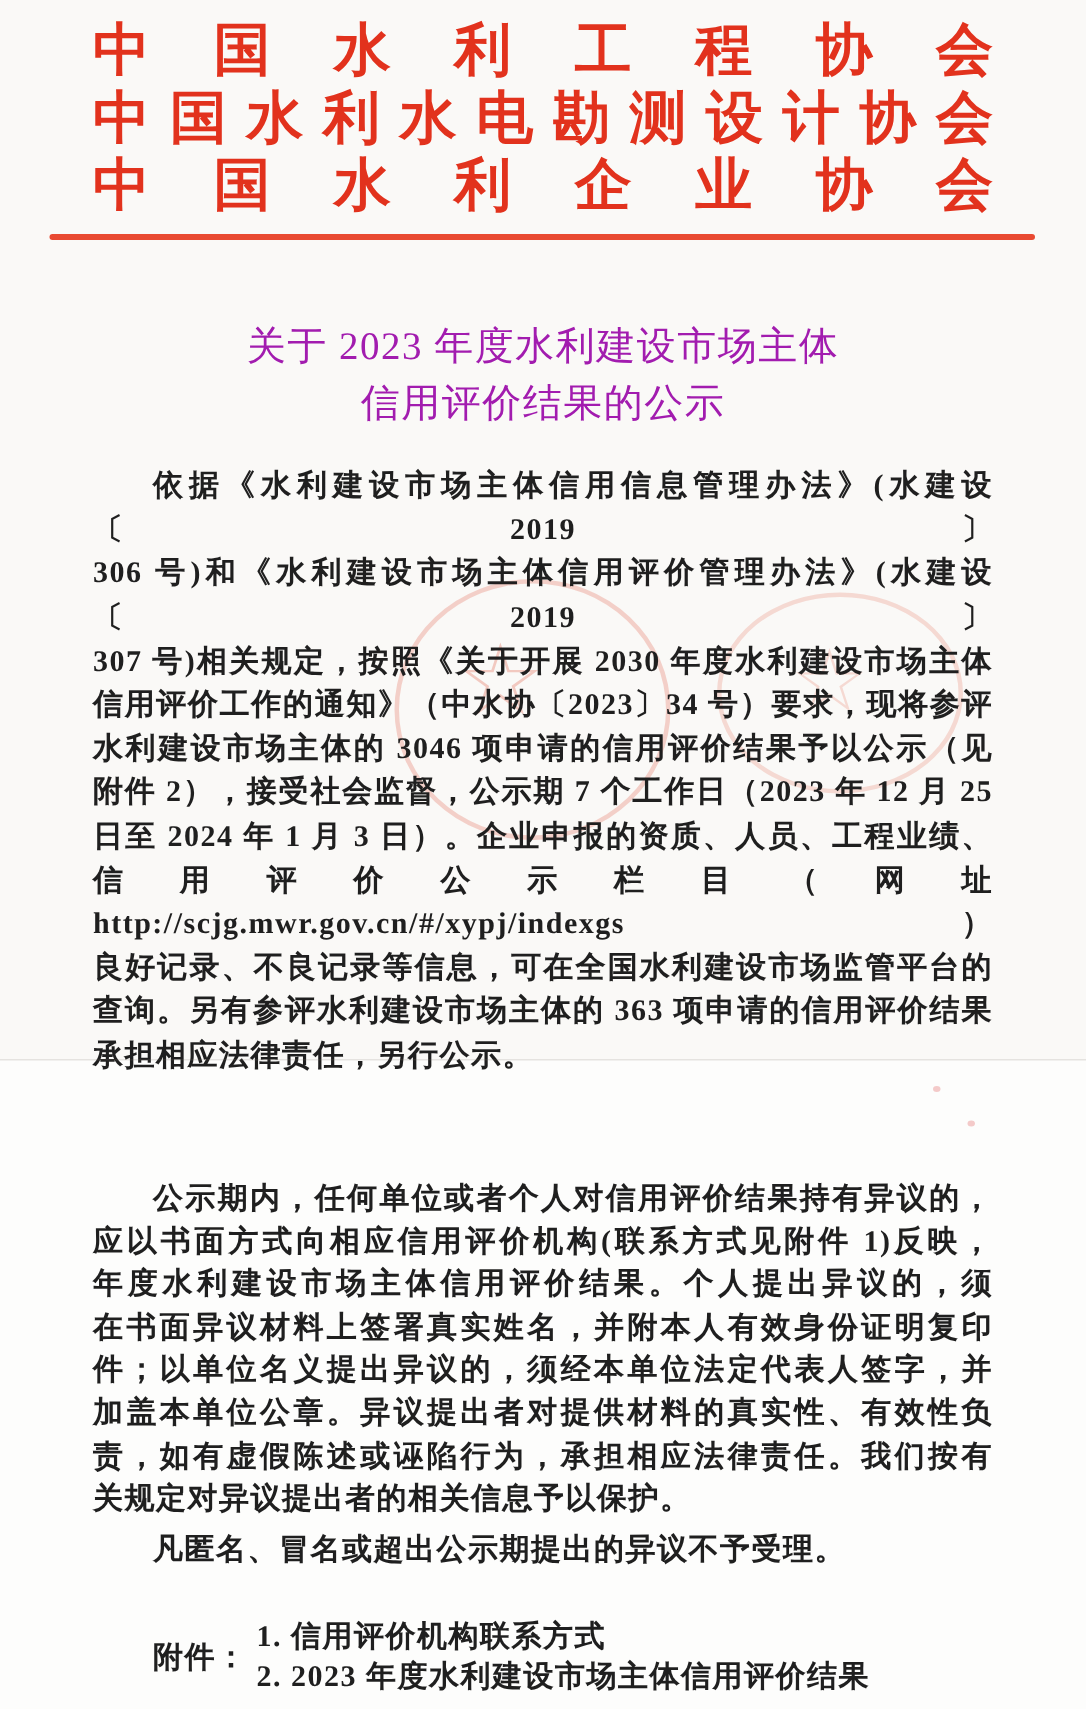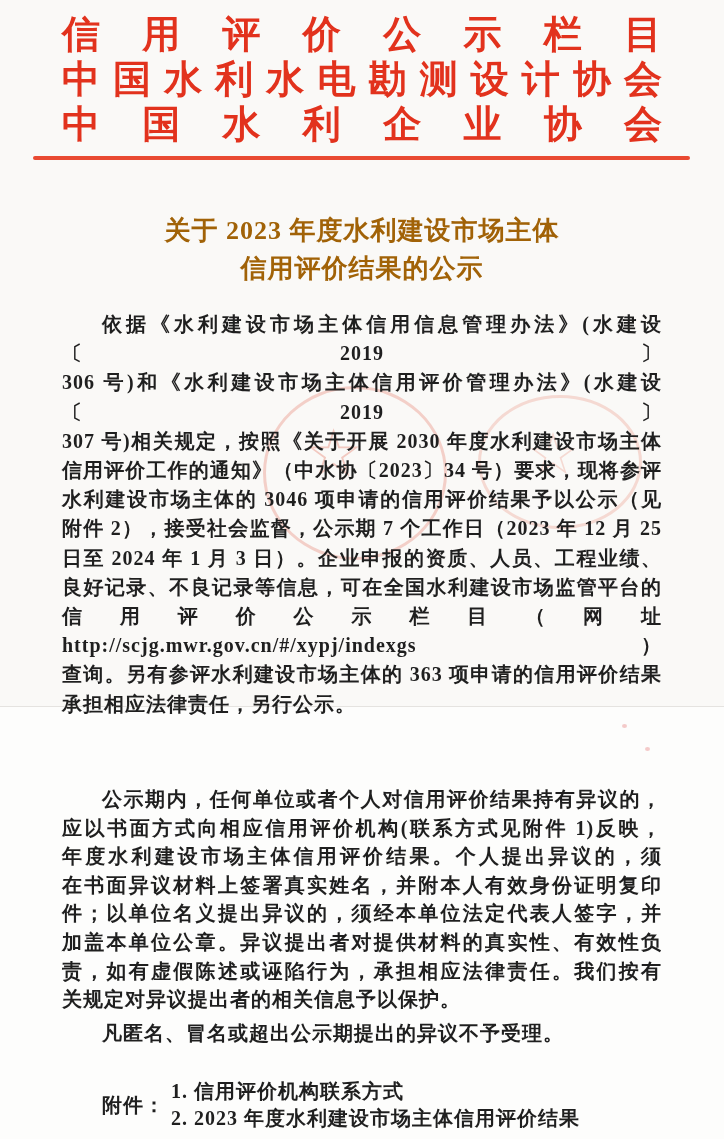--- a/index.html
+++ b/index.html
@@ -37,23 +37,23 @@
   }
   .red-rule {
     position: absolute; top: 156px; left: 33px;
     width: 657px; height: 4px;
     background: var(--rule-red, #e94a32);
     border-radius: 2px;
   }
   .title {
     position: absolute; top: 212px; left: 62px; width: 600px;
     text-align: center;
-    font-size: 26px; font-weight: bold;
+    font-size: 26px; font-weight: normal;
     line-height: 38px;
-    color: #a16207;
+    color: #a21caf;
     letter-spacing: 1px;
   }
   .para {
     position: absolute; left: 62px; width: 600px;
     font-size: 20px;
     line-height: 29.2px;
     color: var(--text-color, #1f1f1f);
     font-weight: 600;
     letter-spacing: 1px;
   }
@@ -112,21 +112,21 @@
   .speck-2 { left: 645px; top: 747px; }
 </style>
 </head>
 <body>
 
 <div class="page">
 
   <div class="upper-tint"></div>
 
   <div class="letterhead">
-      <div class="org-line">信用评价公示栏目</div>
+      <div class="org-line">中国水利工程协会</div>
       <div class="org-line">中国水利水电勘测设计协会</div>
       <div class="org-line">中国水利企业协会</div>
     </div>
 
   <div class="red-rule"></div>
 
   <div class="stamp stamp-a">
     <span class="star">☆</span>
   </div>
   <div class="stamp stamp-b">
@@ -139,22 +139,22 @@
   </div>
 
   <div class="para para-1">
       <div class="bline">依据《水利建设市场主体信用信息管理办法》(水建设〔2019〕</div>
       <div class="bline">306 号)和《水利建设市场主体信用评价管理办法》(水建设〔2019〕</div>
       <div class="bline">307 号)相关规定，按照《关于开展 2030 年度水利建设市场主体</div>
       <div class="bline">信用评价工作的通知》（中水协〔2023〕34 号）要求，现将参评</div>
       <div class="bline">水利建设市场主体的 3046 项申请的信用评价结果予以公示（见</div>
       <div class="bline">附件 2），接受社会监督，公示期 7 个工作日（2023 年 12 月 25</div>
       <div class="bline">日至 2024 年 1 月 3 日）。企业申报的资质、人员、工程业绩、</div>
+      <div class="bline">信用评价公示栏目（网址 http://scjg.mwr.gov.cn/#/xypj/indexgs）</div>
       <div class="bline">良好记录、不良记录等信息，可在全国水利建设市场监管平台的</div>
-      <div class="bline">信用评价公示栏目（网址 http://scjg.mwr.gov.cn/#/xypj/indexgs）</div>
       <div class="bline">查询。另有参评水利建设市场主体的 363 项申请的信用评价结果</div>
       <div class="bline">承担相应法律责任，另行公示。</div>
     </div>
 
   <div class="page-break"></div>
   <div class="speck speck-1"></div>
   <div class="speck speck-2"></div>
 
   <div class="para para-2">
       <div class="bline">公示期内，任何单位或者个人对信用评价结果持有异议的，</div>

